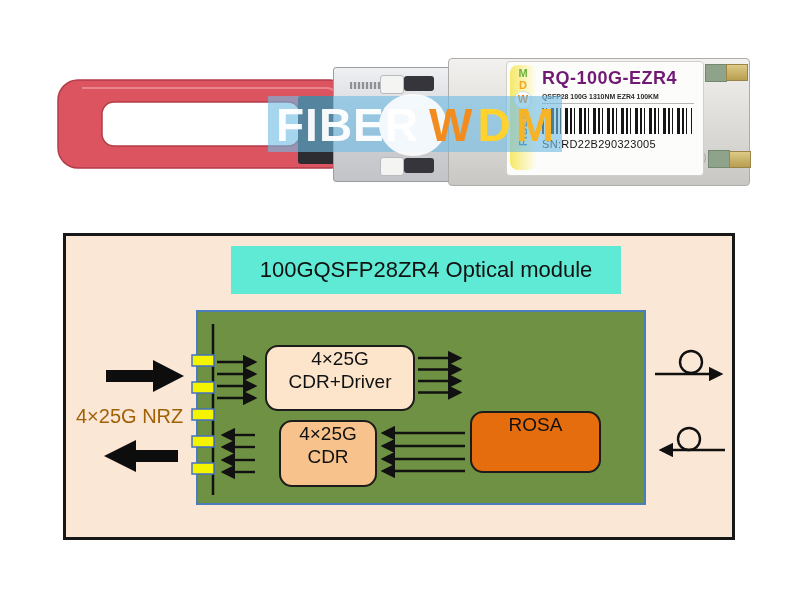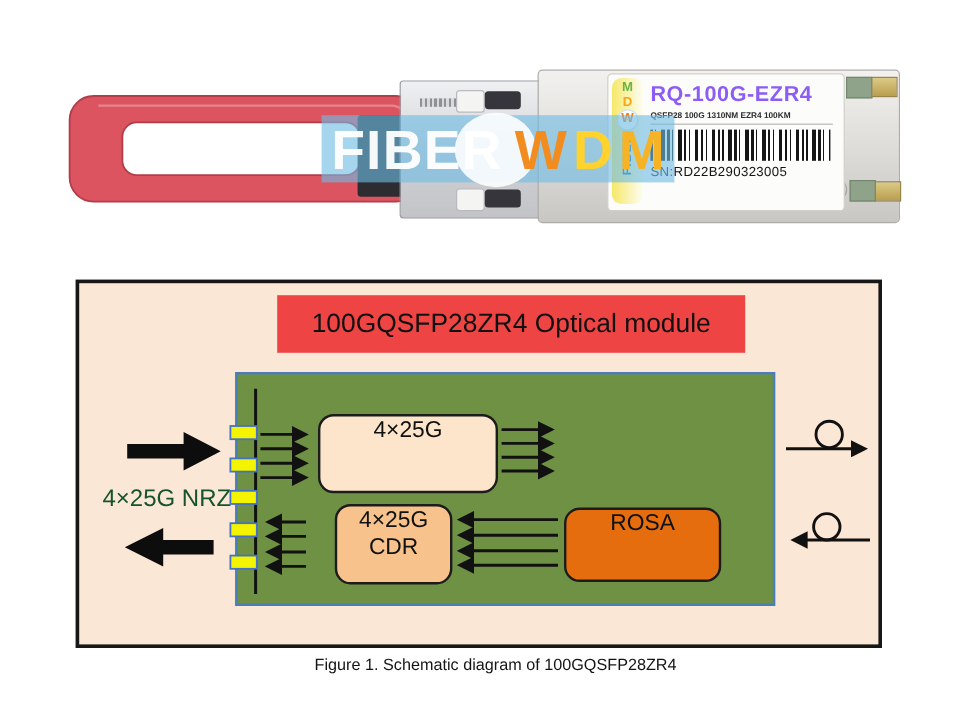--- a/index.html
+++ b/index.html
@@ -35,21 +35,21 @@
   .strip{width:26px;height:105px;margin:3px 0 0 3px;border-radius:8px;
          background:linear-gradient(90deg,#f6e868,#fdfdf3);display:flex;flex-direction:column;
          align-items:center;justify-content:flex-start;padding-top:2px;box-sizing:border-box;}
   .strip .m{color:#6cb33f;font-weight:bold;font-size:11px;line-height:12px;}
   .strip .d{color:#f5a61a;font-weight:bold;font-size:11px;line-height:12px;}
   .strip .w{color:#ee7d12;font-weight:bold;font-size:11px;line-height:15px;width:16px;height:16px;
             background:#ffffff;border-radius:50%;text-align:center;border:1px solid #cfe3f3;}
   .strip .fiber{color:#1a6fba;font-weight:bold;font-size:10px;letter-spacing:1px;
             writing-mode:vertical-rl;transform:rotate(180deg);margin-top:2px;}
   .label-main{flex:1;display:flex;flex-direction:column;align-items:flex-start;padding:5px 4px 0 6px;}
-  .label-model{font-size:18px;font-weight:bold;color:#8b5cf6;letter-spacing:0.5px;line-height:22px;}
+  .label-model{font-size:18px;font-weight:bold;color:#701a75;letter-spacing:0.5px;line-height:22px;}
   .label-specs{font-size:6.9px;font-weight:bold;color:#2a2a2a;margin-top:4px;white-space:nowrap;}
   .label-rule{width:152px;height:1px;background:#b9b7b2;margin-top:3px;}
   .barcode{width:150px;height:26px;margin-top:4px;background:
       repeating-linear-gradient(90deg,#161616 0 2px,#ffffff 2px 4px,#161616 4px 5px,#ffffff 5px 9px,
       #161616 9px 12px,#ffffff 12px 14px);}
   .label-serial{font-size:11px;color:#141414;margin-top:4px;letter-spacing:0.3px;}
 
   .wm-band{left:268px;top:96px;width:294px;height:56px;background:rgba(112,188,228,0.62);}
   .wm-circle{left:379px;top:94px;width:68px;height:62px;background:rgba(255,255,255,0.88);border-radius:50%;}
   .wm-text{left:276px;top:99px;width:290px;height:52px;display:flex;align-items:center;
@@ -61,22 +61,22 @@
   .diagram{position:absolute;left:63px;top:233px;width:672px;height:307px;border:3px solid #171717;
            box-sizing:border-box;}
   .banner{left:165px;top:10px;width:390px;height:48px;display:flex;align-items:center;justify-content:center;
           font-size:22px;color:#111;}
   .greenbox{left:130px;top:74px;width:450px;height:195px;border:2px solid #4a7ebb;box-sizing:border-box;}
   .dblock{border:2.5px solid #1c1c1c;border-radius:13px;display:flex;flex-direction:column;
           align-items:center;justify-content:flex-start;color:#111;font-size:19px;line-height:1.22;}
   .b-cdrdrv{left:199px;top:109px;width:146px;height:62px;}
   .b-tosa{left:403px;top:105px;width:137px;height:66px;font-size:20px;}
   .b-cdr{left:213px;top:184px;width:94px;height:63px;}
-  .b-rosa{left:404px;top:187px;width:127px;height:58px;}
-  .nrz{left:10px;top:169px;width:126px;font-size:20px;color:#14532d;white-space:nowrap;text-align:center;}
+  .b-rosa{left:404px;top:175px;width:127px;height:58px;}
+  .nrz{left:10px;top:169px;width:126px;font-size:20px;color:#a16207;white-space:nowrap;}
   .dsvg{position:absolute;left:0;top:0;width:672px;height:307px;pointer-events:none;}
 
   .caption{position:absolute;left:63px;top:546px;width:700px;text-align:center;font-size:13.5px;color:#141414;}
 </style>
 </head>
 <body>
 
 <div class="page">
 
   <div class="photo">
@@ -123,28 +123,29 @@
     <div class="abs wm-text">
       <span class="wm-fiber">FIBER</span>
       <span class="wm-w">W</span>
       <span class="wm-d">D</span>
       <span class="wm-m">M</span>
     </div>
   </div>
 
   <div class="diagram" style="background: rgb(251, 231, 213);">
 
-    <div class="abs banner" style="background: #ef4444;">
+    <div class="abs banner" style="background: #5eead4;">
       <span>100GQSFP28ZR4 Optical module</span>
     </div>
 
     <div class="abs greenbox" style="background: rgb(111, 145, 67); border-color: rgb(74, 126, 187);"></div>
 
     <div class="abs dblock b-cdrdrv" style="background: rgb(252, 229, 203);">
       <span>4×25G</span>
+      <span>CDR+Driver</span>
     </div>
     <div class="abs dblock b-cdr" style="background: rgb(247, 194, 139);">
       <span>4×25G</span>
       <span>CDR</span>
     </div>
     <div class="abs dblock b-rosa" style="background: rgb(229, 109, 14);">
       <span>ROSA</span>
     </div>
 
     <div class="abs nrz">4×25G NRZ</div>
@@ -201,14 +202,13 @@
         <line x1="589" y1="138" x2="654" y2="138" marker-end="url(#ah)"></line>
         <circle cx="625" cy="126" r="11"></circle>
       </g>
       <g stroke="#111" stroke-width="2.4" fill="none">
         <line x1="659" y1="214" x2="596" y2="214" marker-end="url(#ah)"></line>
         <circle cx="623" cy="203" r="11"></circle>
       </g>
     </svg>
   </div>
 
-  <div class="caption">Figure 1. Schematic diagram of 100GQSFP28ZR4</div>
 </div>
 
 </body></html>

